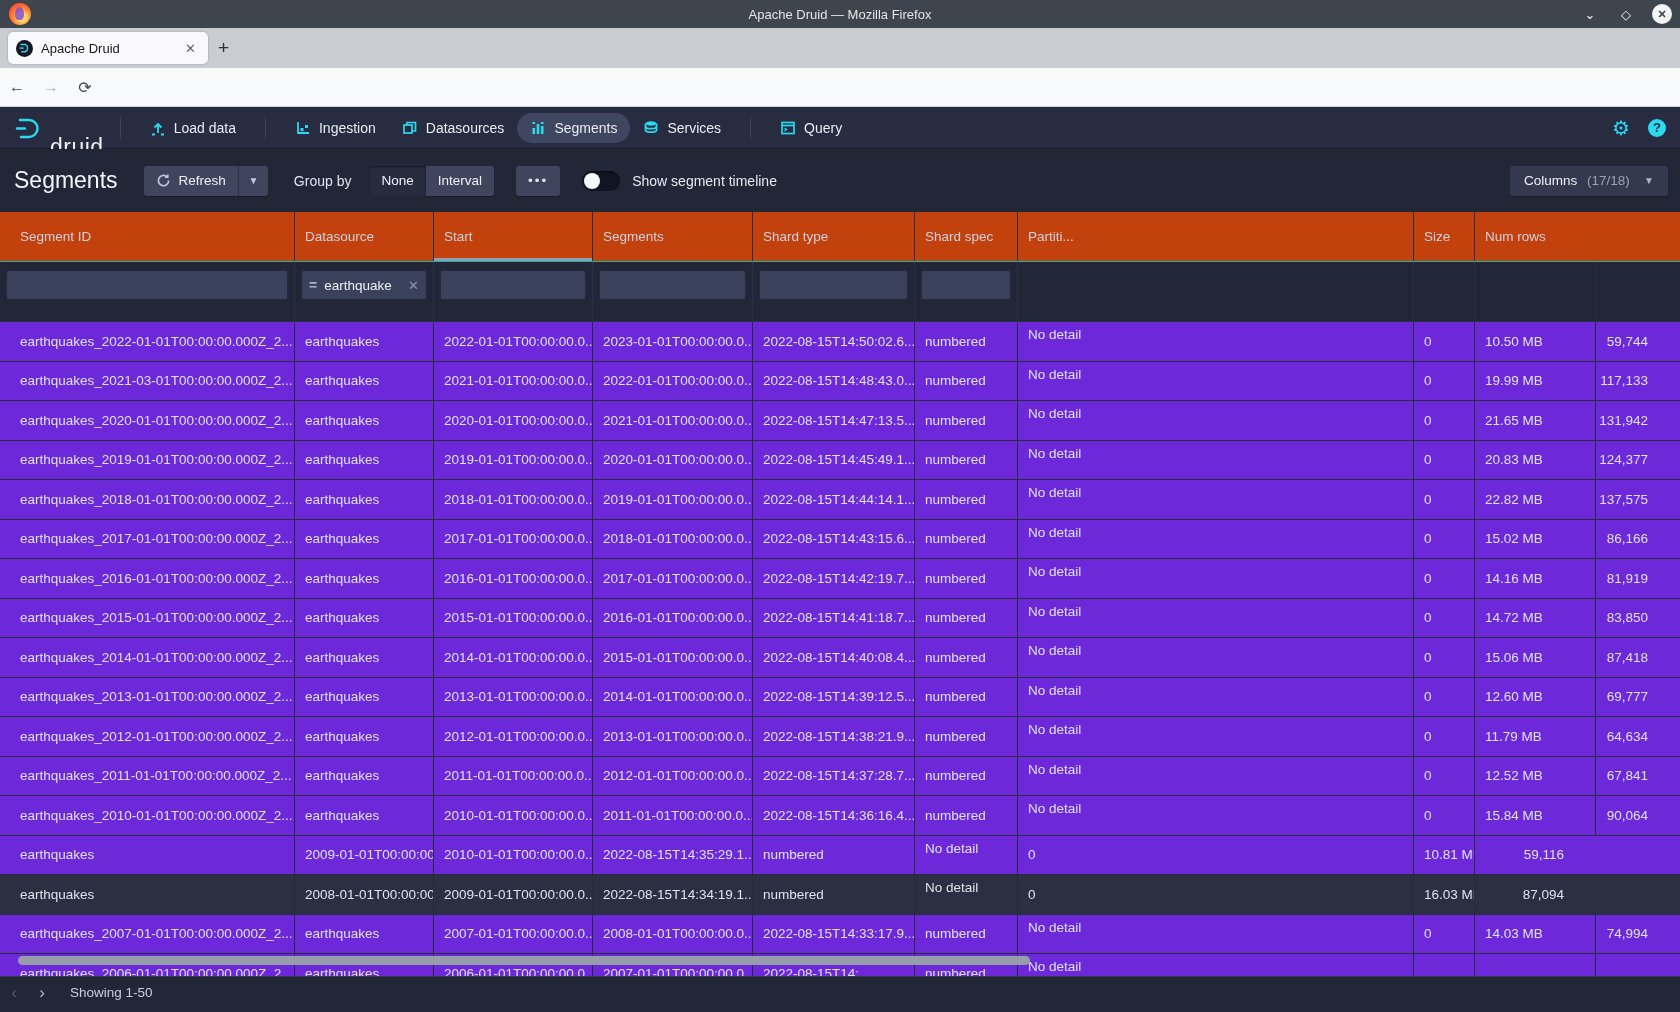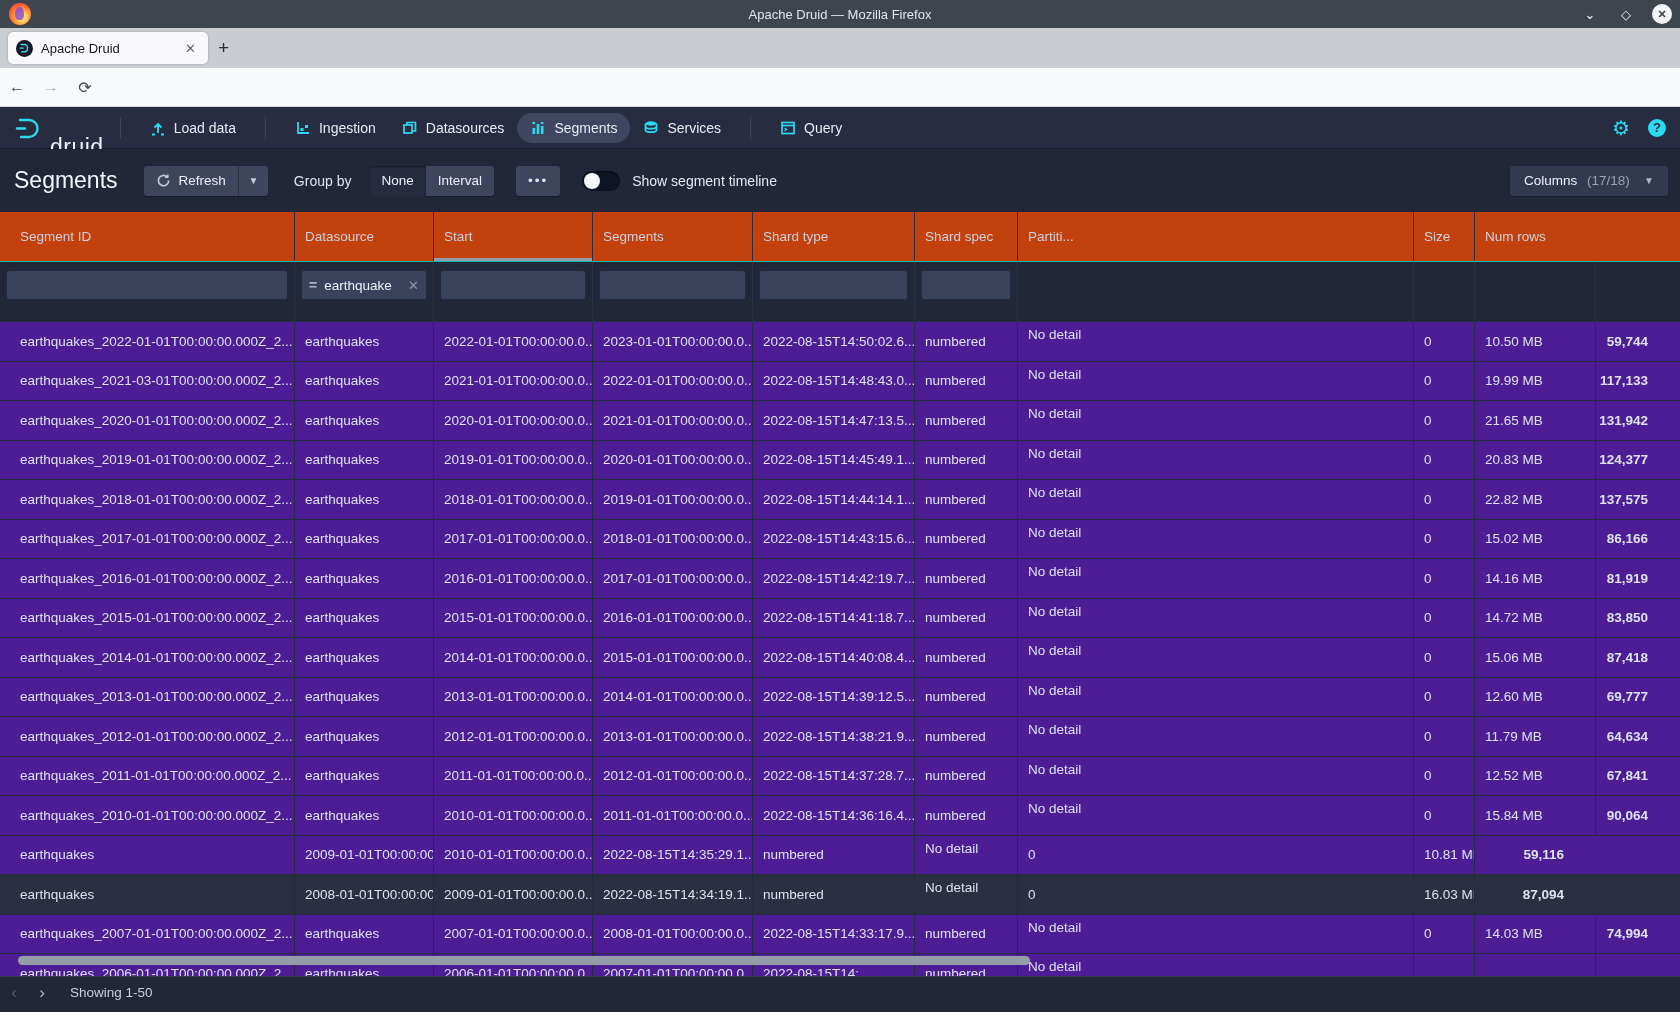--- a/index.html
+++ b/index.html
@@ -79,27 +79,27 @@
   .tfilter { position:absolute; left:0; top:155px; width:1680px; height:60px; background:#222737; border-bottom:1px solid #2a3044; }
   .fcell { border-right:1px solid #2a3044; padding:8px 6px 0 6px; }
   .fcell:last-child { border-right:none; }
   .finput { width:100%; height:30px; background:#3a415a; border:none; border-radius:3px; box-shadow:inset 0 0 0 1px rgba(12,16,28,.45); }
   .fchip-box { width:100%; height:30px; background:#3a415a; border-radius:3px; box-shadow:inset 0 0 0 1px rgba(12,16,28,.45); display:flex; align-items:center; padding:0 8px; gap:7px; }
   .fchip-op { color:#aeb4c6; font-size:14px; font-weight:bold; }
   .fchip-text { color:#eef1f8; font-size:13.5px; flex:1; }
   .fchip-x { color:#8f96a9; font-size:13px; }
 
   .tbody { position:absolute; left:0; top:215px; width:1680px; height:632px; overflow:hidden; }
-  .trow { height:39.5px; background:#4c1d95; border-bottom:1px solid #262c3f; }
+  .trow { height:39.5px; background:#6d28d9; border-bottom:1px solid #262c3f; }
   .trow.hl { background:#2a3042; }
   .td { display:flex; align-items:center; color:#dde2ee; font-size:13.5px; padding-left:10px; border-right:1px solid #262c3f; white-space:nowrap; overflow:hidden; }
   .td:first-child { padding-left:20px; }
   .td:last-child { border-right:none; }
   .td.top { align-items:flex-start; padding-top:5px; }
-  .td.num { justify-content:flex-end; padding-right:32px;font-weight:bold; }
+  .td.num { justify-content:flex-end; padding-right:32px; }
 
   .partial-row-wrap { position:absolute; left:0; top:847px; width:1680px; height:22px; overflow:hidden; }
   .hscrollbar { position:absolute; left:18px; top:849px; width:1012px; height:9px; border-radius:5px; background:#969daa; }
 
   .tfooter { position:absolute; left:0; top:869px; width:1680px; height:32px; background:#222737; border-top:1px solid #32384e; display:flex; align-items:center; }
   .pg-btn { width:28px; text-align:center; font-size:17px; color:#b4bac9; }
   .pg-btn.disabled { color:#565d72; }
   .showing { color:#c9cede; font-size:13.5px; margin-left:14px; }
   .bottom-fill { position:absolute; left:0; top:901px; width:1680px; height:4px; background:#222737; }
 </style>

